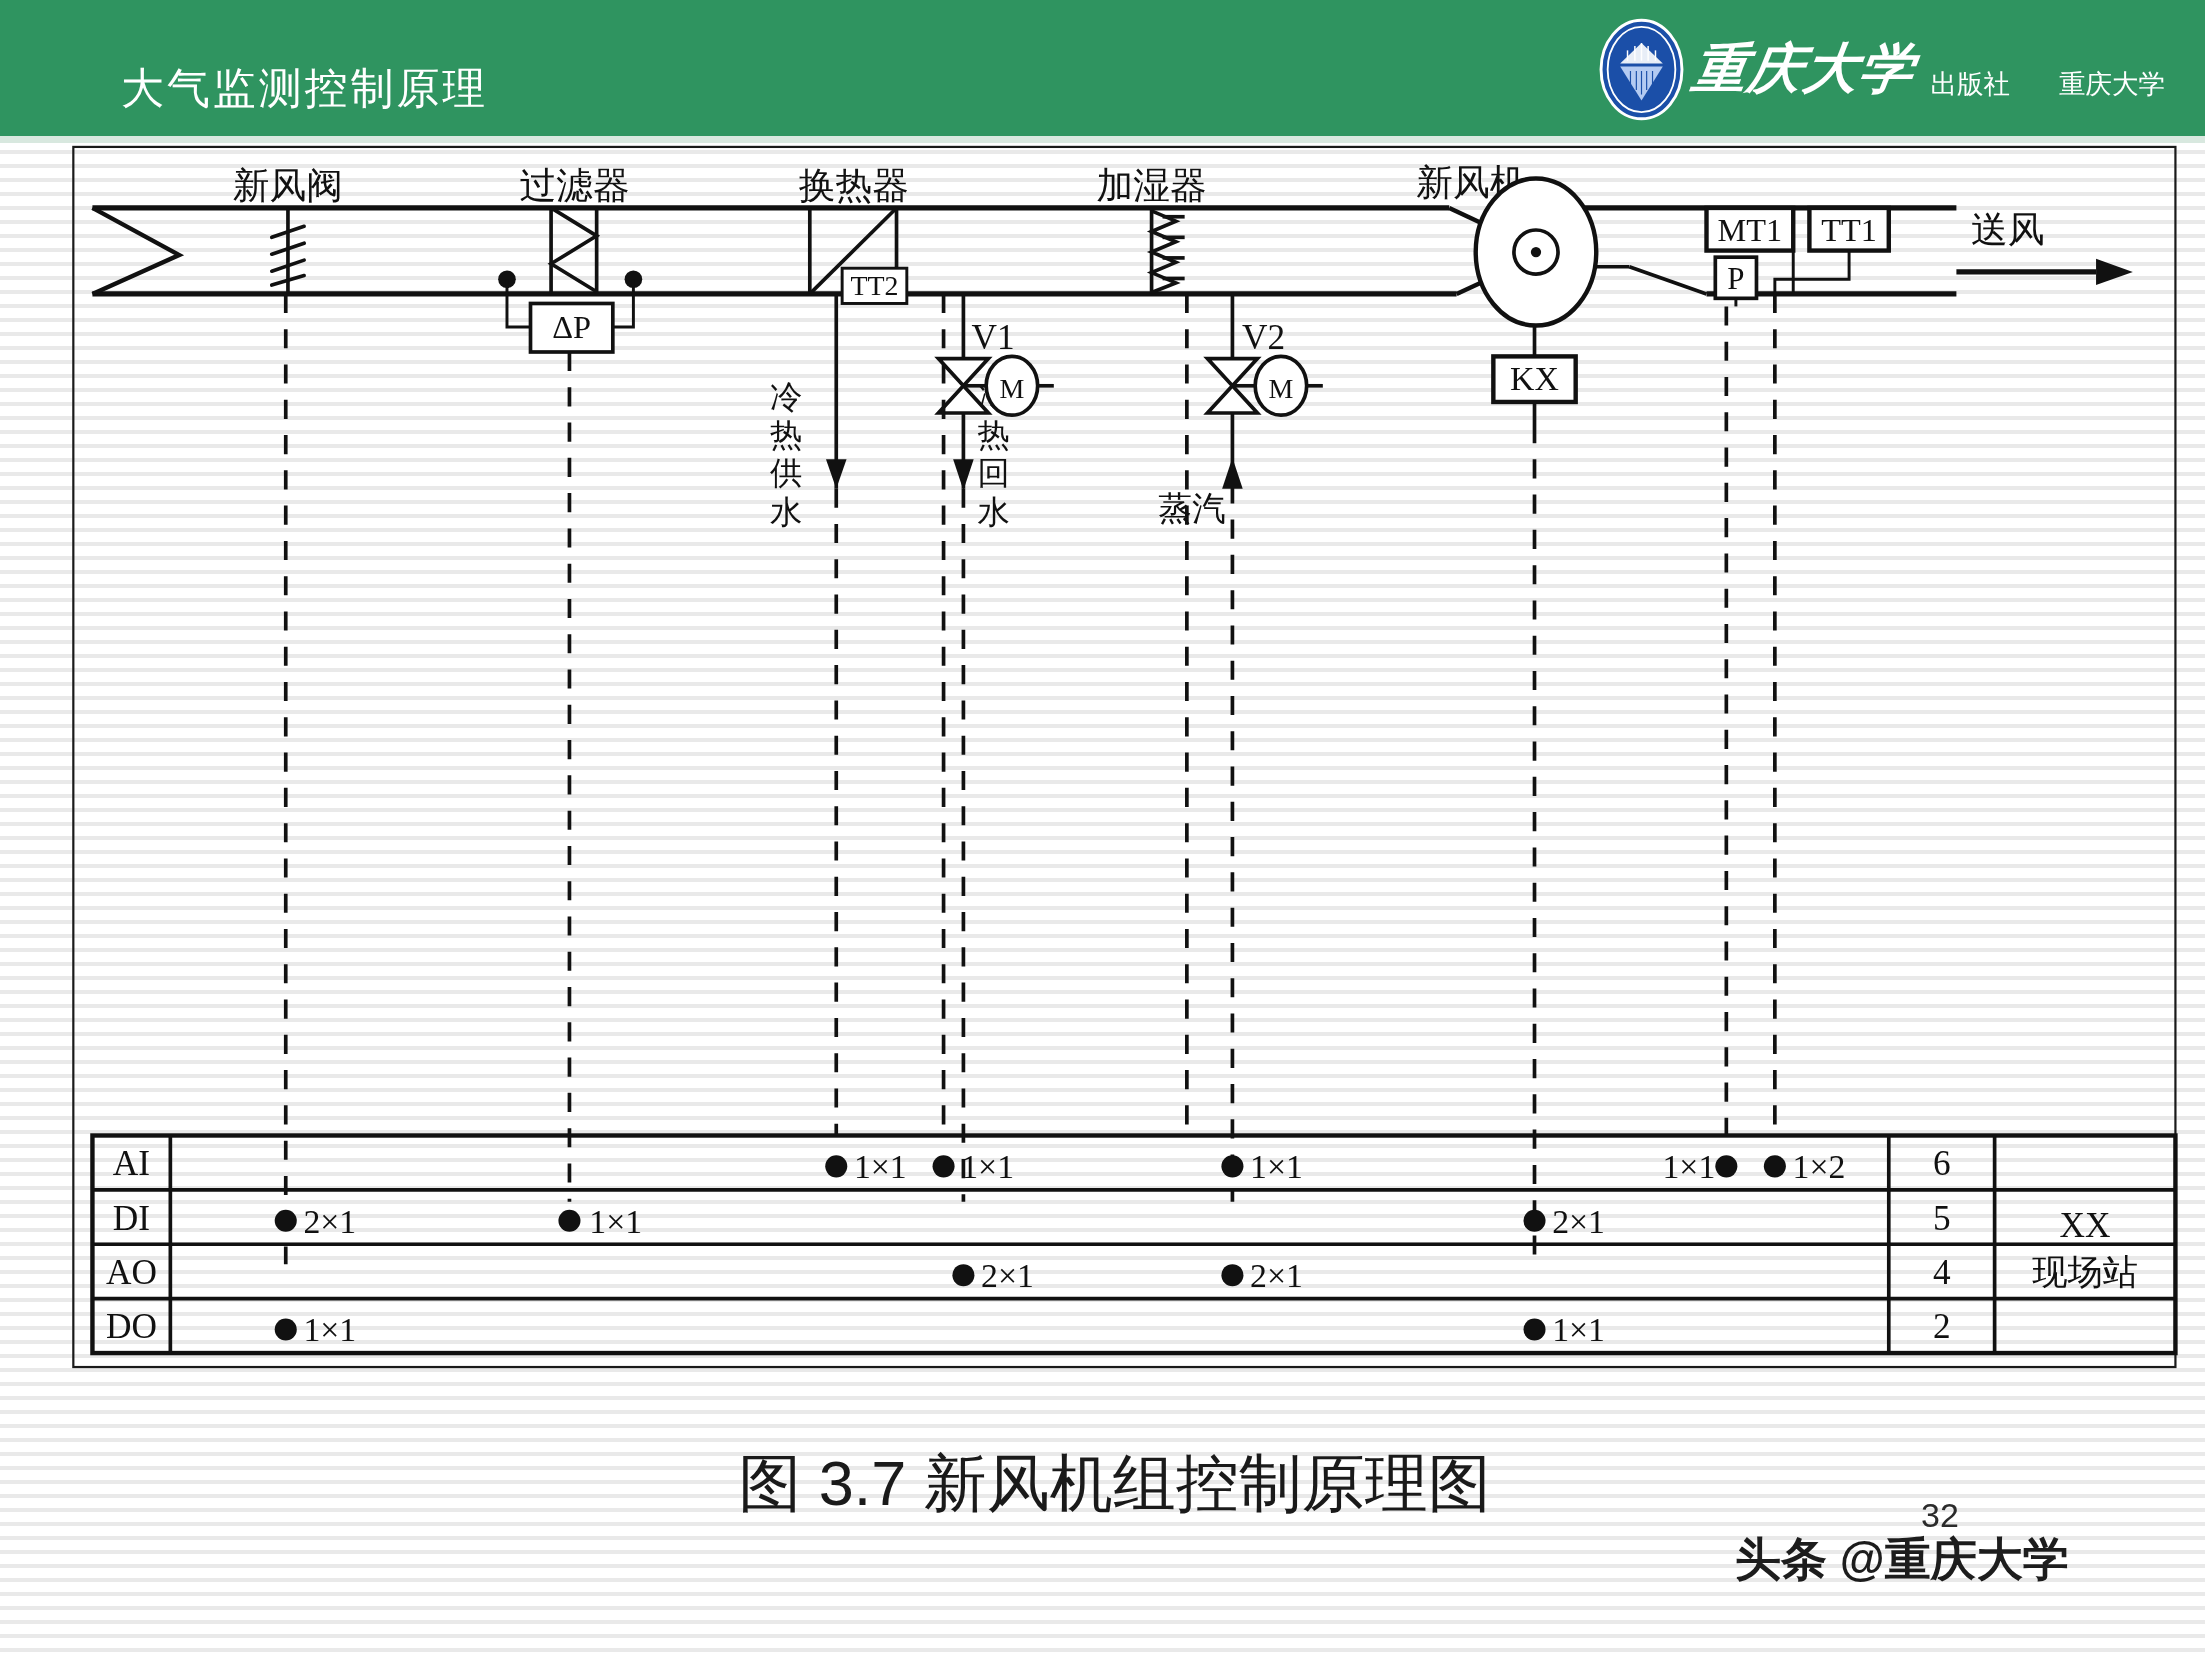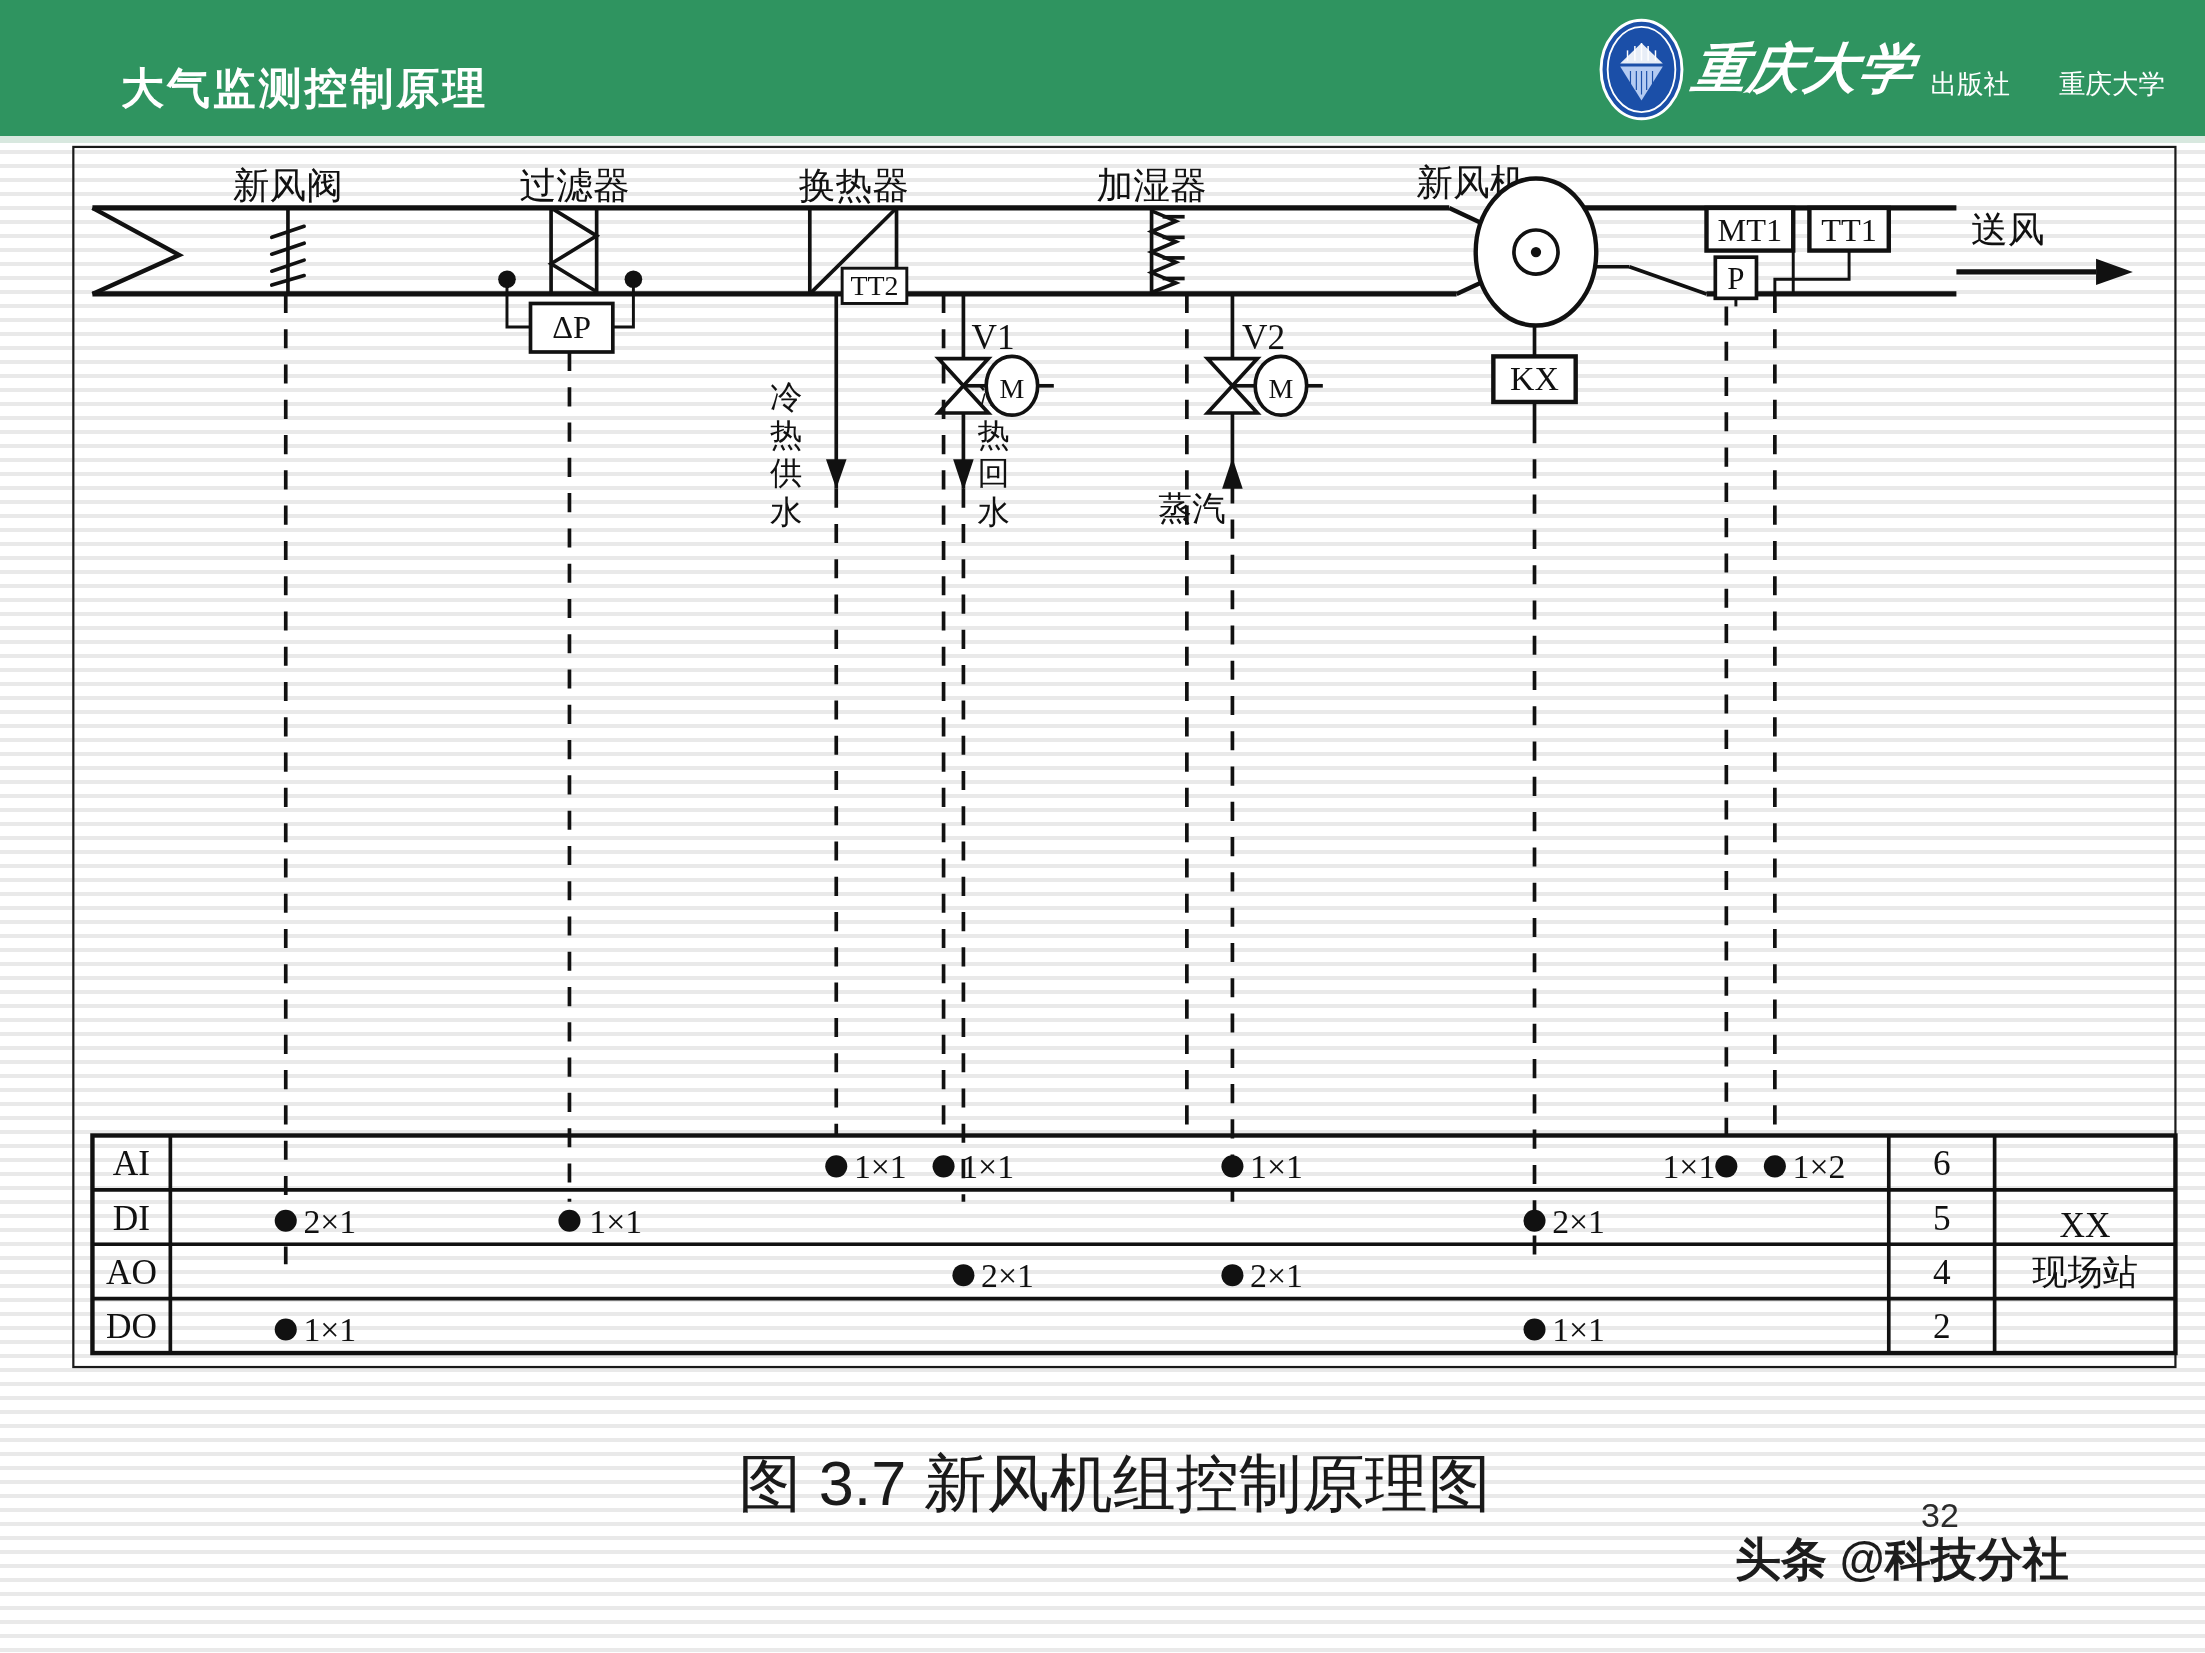--- a/index.html
+++ b/index.html
@@ -44,21 +44,20 @@
     z-index: 3;
   }
   #header-title {
     position: absolute;
     left: 121px; top: 60px;
     font-size: 43px;
     color: #ffffff;
     letter-spacing: 2.9px;
     white-space: nowrap;
     z-index: 4;
-    font-weight: bold;
   }
   #brand-block {
     position: absolute;
     right: 40px; top: 17.6px;
     height: 103px;
     display: flex;
     align-items: center;
     z-index: 4;
   }
   #brand-seal {
@@ -401,14 +400,14 @@
       <circle cx="2066" cy="1614" r="15" fill="#111"></circle>
       <text x="2090" y="1630" font-size="46" fill="#111">1×1</text>
     </g>
   </g>
 
 </svg>
 </div>
 
 <div id="fig-caption">图 3.7 新风机组控制原理图</div>
 <div id="page-number">32</div>
-<div id="watermark">头条 @科技分社</div>
+<div id="watermark">头条 @重庆大学</div>
 
 
 </body></html>

